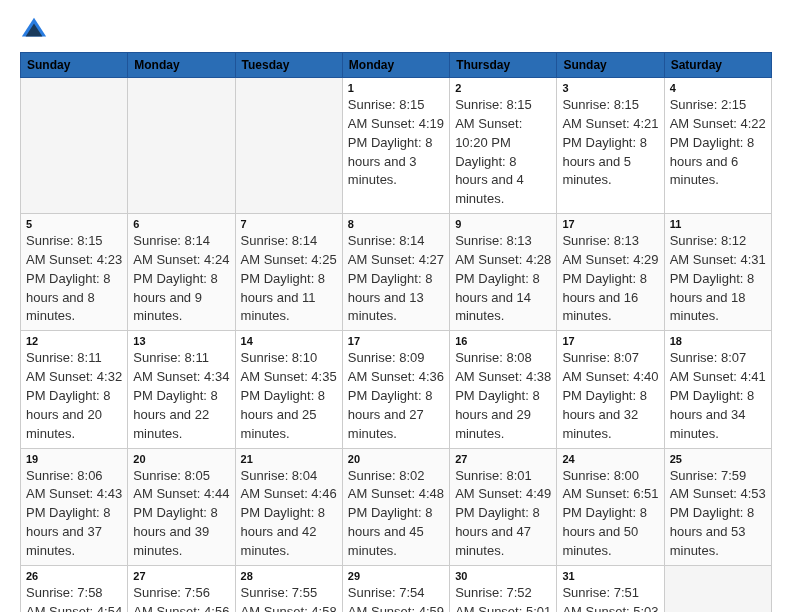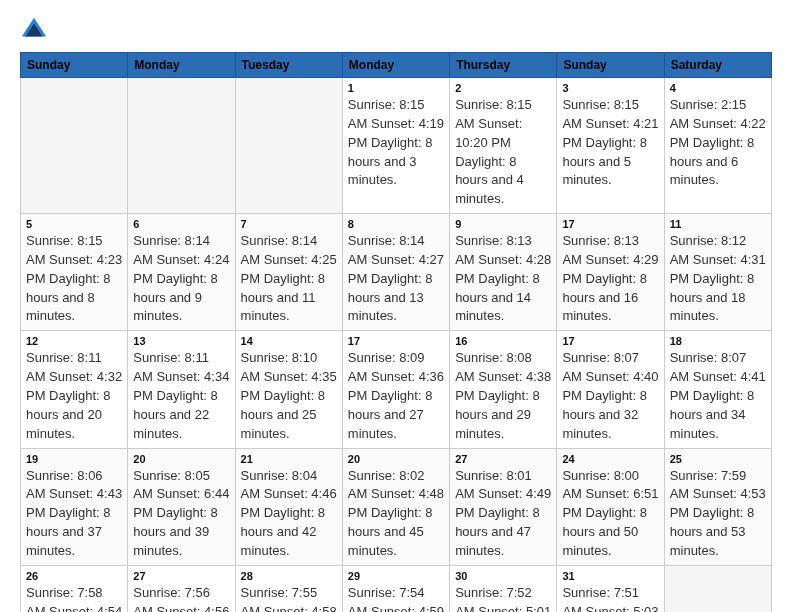--- a/index.html
+++ b/index.html
@@ -256,21 +256,21 @@
         <tr>
           <td>
             <div class="day-number">19</div>
             <div class="day-info">Sunrise: 8:06 AM
 Sunset: 4:43 PM
 Daylight: 8 hours and 37 minutes.</div>
           </td>
           <td>
             <div class="day-number">20</div>
             <div class="day-info">Sunrise: 8:05 AM
-Sunset: 6:44 PM
+Sunset: 4:44 PM
 Daylight: 8 hours and 39 minutes.</div>
           </td>
           <td>
             <div class="day-number">21</div>
             <div class="day-info">Sunrise: 8:04 AM
 Sunset: 4:46 PM
 Daylight: 8 hours and 42 minutes.</div>
           </td>
           <td>
             <div class="day-number">20</div>

